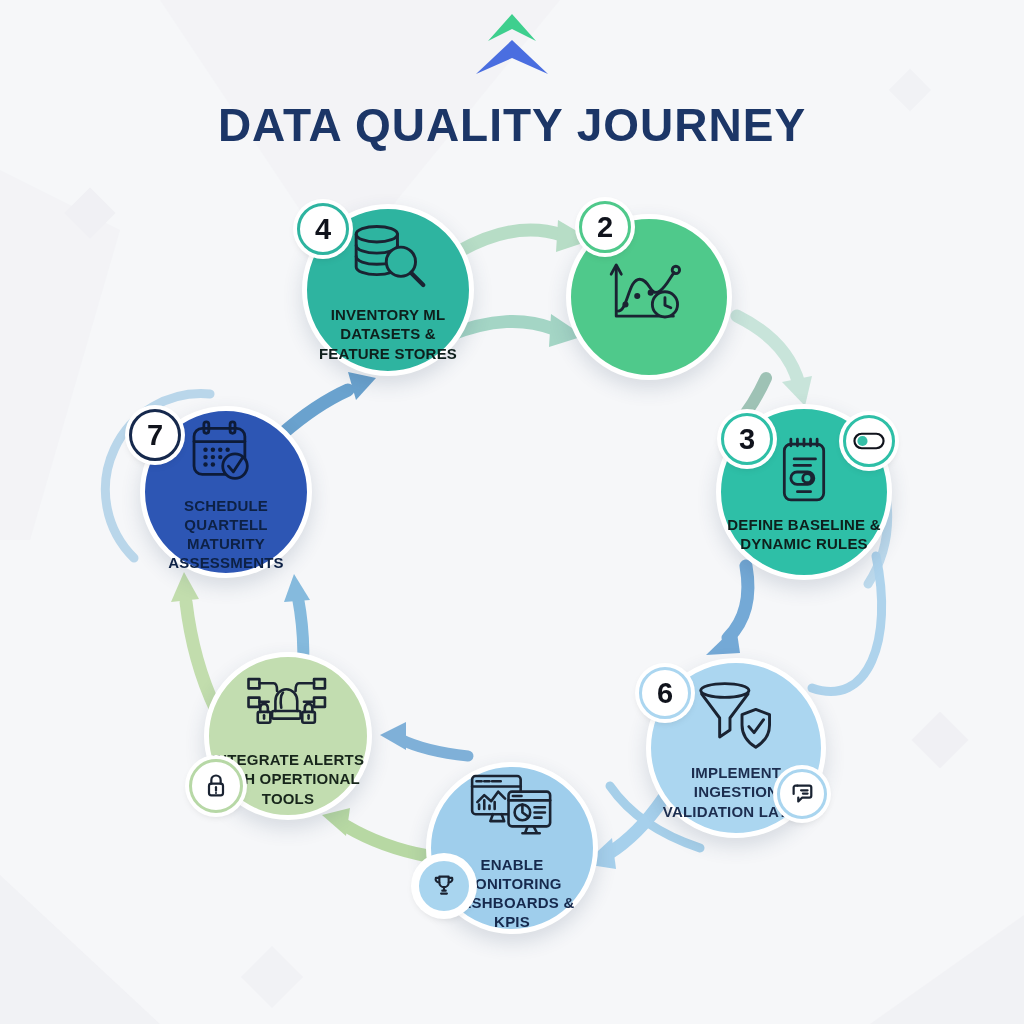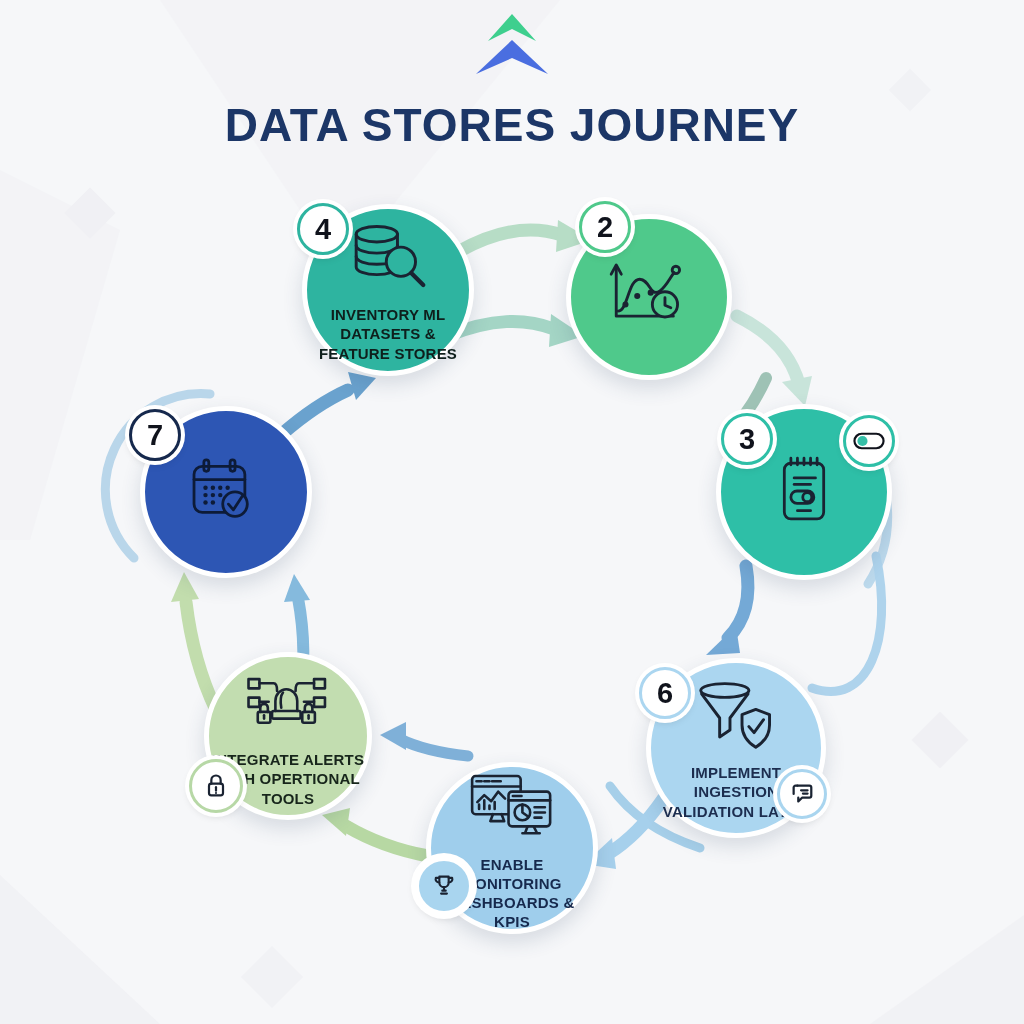--- a/index.html
+++ b/index.html
@@ -81,21 +81,21 @@
   <polygon class="deco-poly" points="0,875 160,1024 0,1024" opacity="0.8"></polygon>
   <polygon class="deco-poly" points="1024,915 1024,1024 870,1024" opacity="0.8"></polygon>
   <rect class="deco-poly" x="250" y="955" width="44" height="44" transform="rotate(45 272 977)" opacity="0.7"></rect>
 </svg>
 
 <svg class="logo" width="84" height="74" viewBox="0 0 84 74">
   <polygon points="42,2 66,29 42,17 18,29" fill="#3ecf8e"></polygon>
   <polygon points="42,28 78,62 42,46 6,62" fill="#4a6ee0"></polygon>
 </svg>
 
-<div class="title">DATA STORES JOURNEY</div>
+<div class="title">DATA QUALITY JOURNEY</div>
 
 <svg class="flow" width="1024" height="1024" viewBox="0 0 1024 1024" fill="none" stroke-linecap="round">
 
   <path d="M134,558 A96,96 0 0 1 210,394" stroke="#b9d6ea" stroke-width="9"></path>
   <path d="M866,442 C893,488 896,540 868,584" stroke="#bcd9ec" stroke-width="9"></path>
   <path d="M876,556 C894,640 868,708 812,688" stroke="#aed3ec" stroke-width="9"></path>
   <path d="M700,848 C658,834 628,812 610,786" stroke="#a6cfe9" stroke-width="9"></path>
 
   <g>
     <path d="M458,252 C500,228 535,226 562,235" stroke="#b7ddc6" stroke-width="13"></path>
@@ -191,20 +191,21 @@
   </div>
   <svg class="icon lineart" width="86" height="82" viewBox="0 0 100 100">
     <rect x="26" y="16" width="48" height="68" rx="8"></rect>
     <path d="M34,10 V18 M42,10 V18 M50,10 V18 M58,10 V18 M66,10 V18"></path>
     <path d="M38,34 H64"></path>
     <path d="M38,42 H58"></path>
     <rect x="34" y="50" width="28" height="15" rx="7.5"></rect>
     <circle cx="54" cy="57.5" r="5.5"></circle>
     <path d="M42,74 H58"></path>
   </svg>
+  <div class="label">DEFINE BASELINE &amp; DYNAMIC RULES</div>
 </div>
 
 <div class="node n3" style="--node-color: #abd6f0; --ring-color: #abd6f0; --label-color: #1c2d4f;">
   <div class="num">6</div>
   <div class="corner">
     <svg class="lineart" width="26" height="26" viewBox="0 0 28 28" style="stroke-width:2.4">
       <path d="M9,5 H22 a2,2 0 0 1 2,2 V16 a2,2 0 0 1 -2,2 H14 l-4,4 V18"></path>
       <path d="M9,5 H7 a2,2 0 0 0 -2,2 V14"></path>
       <path d="M13,10 H20 M15,13.5 H20"></path>
     </svg>
@@ -290,13 +291,14 @@
         <circle class="dot" cx="57" cy="46" r="2.7" style="fill:#0d1b38"></circle>
       <circle class="dot" cx="30" cy="55" r="2.7" style="fill:#0d1b38"></circle>
         <circle class="dot" cx="39" cy="55" r="2.7" style="fill:#0d1b38"></circle>
         <circle class="dot" cx="48" cy="55" r="2.7" style="fill:#0d1b38"></circle>
       <circle class="dot" cx="30" cy="64" r="2.7" style="fill:#0d1b38"></circle>
         <circle class="dot" cx="39" cy="64" r="2.7" style="fill:#0d1b38"></circle>
     </g>
     <circle class="fillnode" cx="66" cy="66" r="15"></circle>
     <path d="M58,66 L64,73 L75,56"></path>
   </svg>
+  <div class="label">SCHEDULE QUARTELL MATURITY ASSESSMENTS</div>
 </div>
 
 </body></html>

